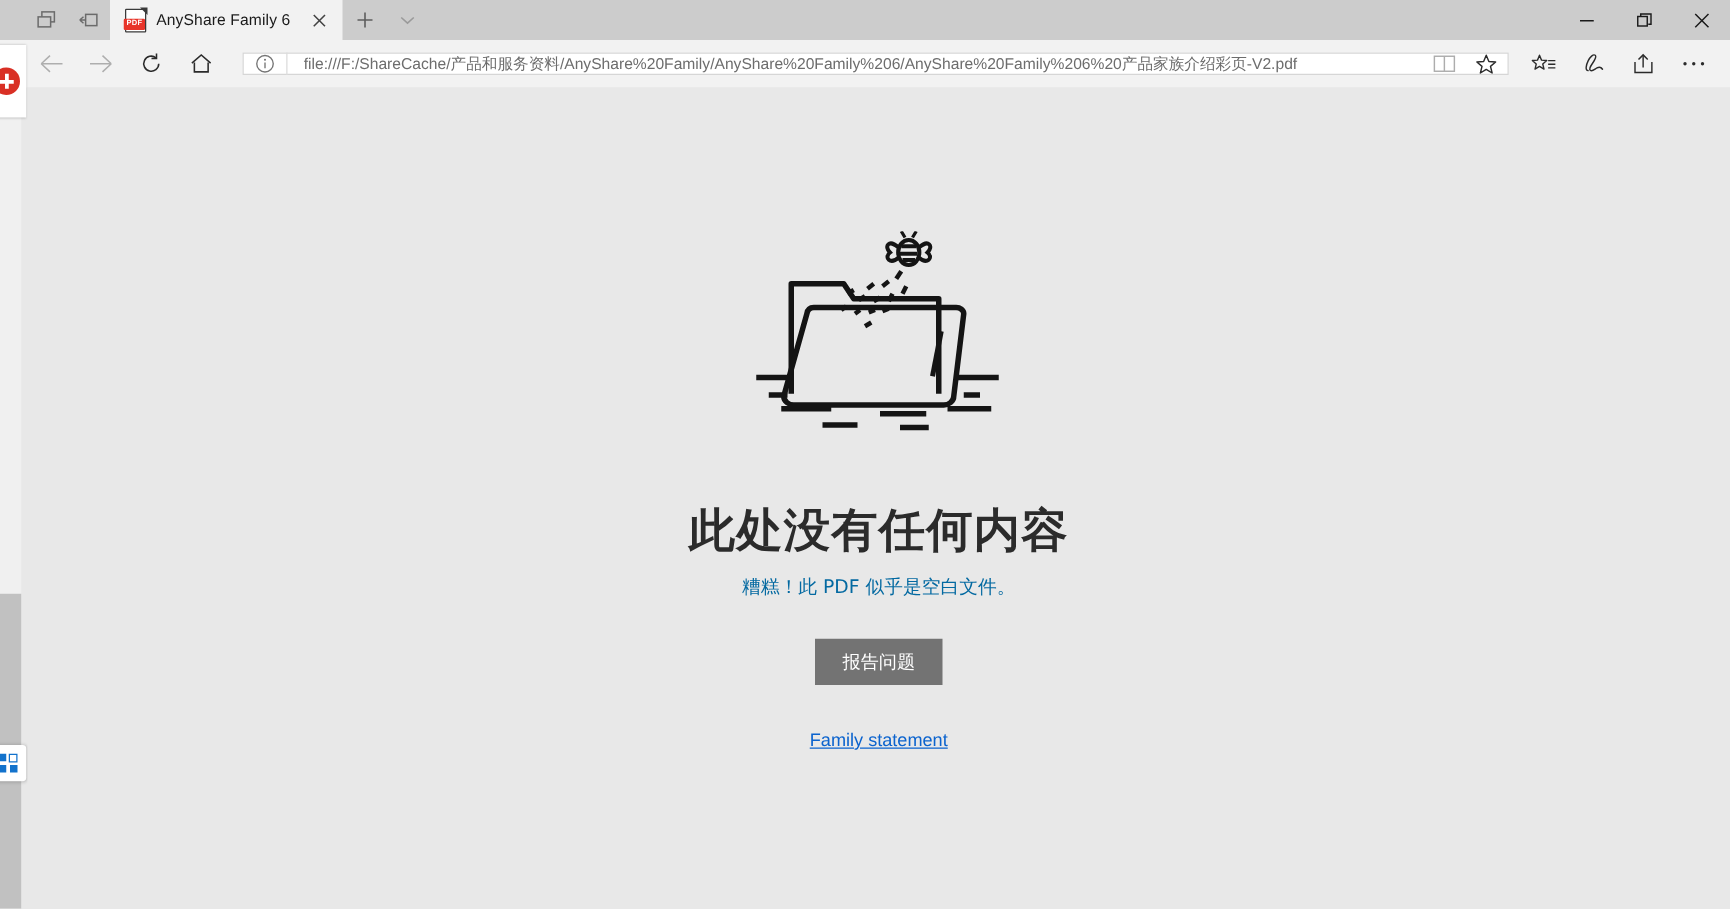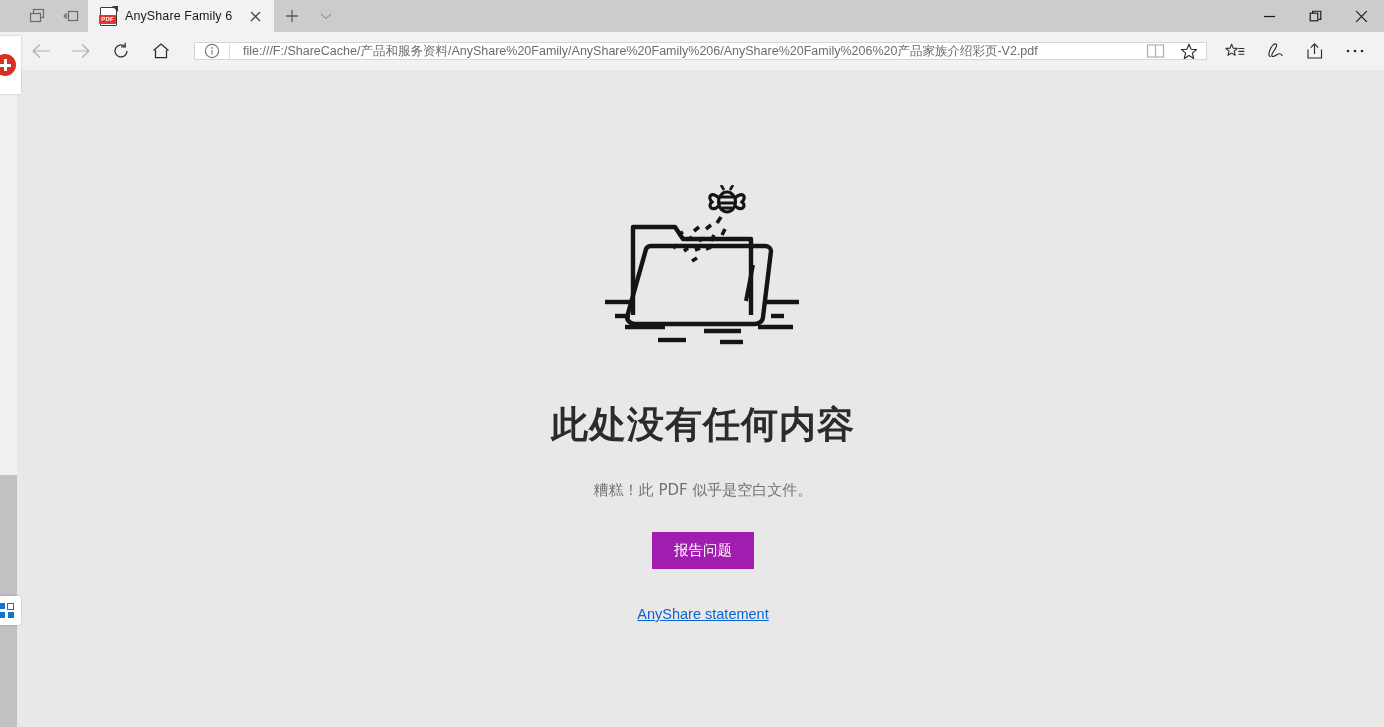--- a/index.html
+++ b/index.html
@@ -147,28 +147,28 @@
   .illus { margin-top: 115px; width: 200px; height: 165px; }
   .headline {
     margin-top: 50px;
     font-size: 37px;
     color: #2b2b2b;
     font-weight: bold;
     letter-spacing: 1px;
     font-family: "DejaVu Sans", "Liberation Sans", sans-serif;
   }
   .subline {
-    margin-top: 31px;
+    margin-top: 10px;
     font-size: 15px;
-    color: #737373;
+    color: #0369a1;
     font-family: "DejaVu Sans", "Liberation Sans", sans-serif;
   }
   .report-btn {
     margin-top: 32px;
-    background: #a21caf;
+    background: #737373;
     color: #ffffff;
     border: none;
     font-size: 14.5px;
     padding: 0 22px;
     height: 37px;
     cursor: pointer;
     font-family: "DejaVu Sans", "Liberation Sans", sans-serif;
   }
   .privacy-link {
     margin-top: 37px;
@@ -458,16 +458,16 @@
           <path d="M101 146 H138"></path>
           <path d="M55 155 H83"></path>
           <path d="M117 157 H140"></path>
         </g>
       </svg>
     </div>
 
     <h1 class="headline">此处没有任何内容</h1>
     <p class="subline">糟糕！此 PDF 似乎是空白文件。</p>
     <button class="report-btn">报告问题</button>
-    <a class="privacy-link">AnyShare statement</a>
+    <a class="privacy-link">Family statement</a>
   </div>
 
 </div>
 
 </body></html>

